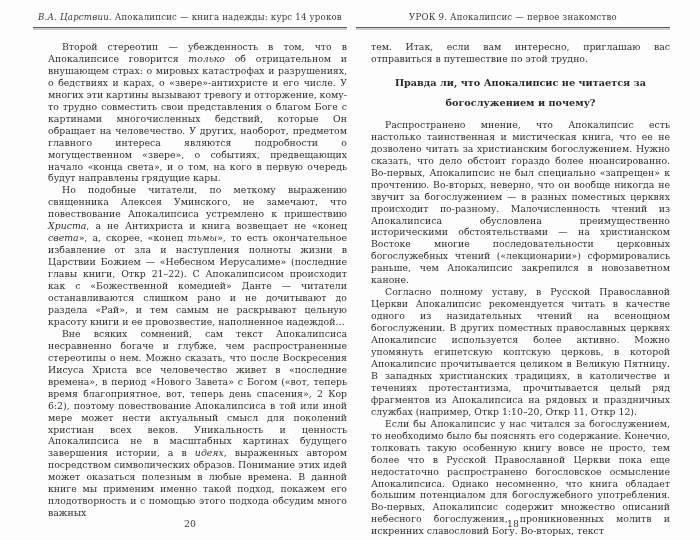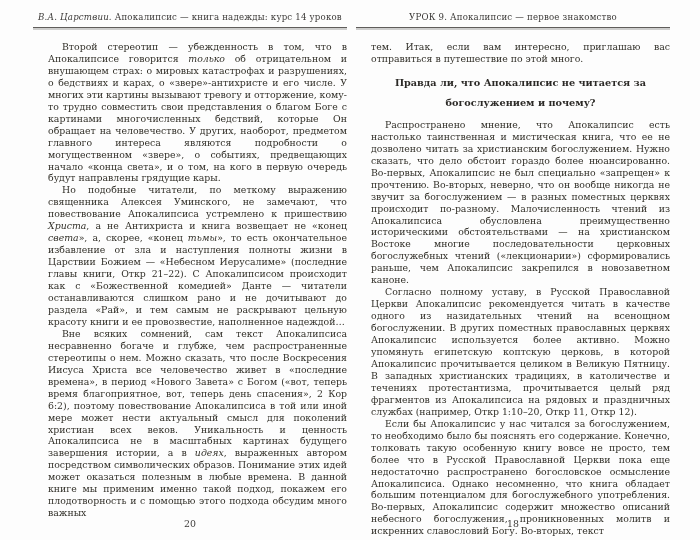--- a/index.html
+++ b/index.html
@@ -89,21 +89,21 @@
         <p class="para indent"><span>Второй стереотип — убежденность в том, что в Апокалипсисе говорится </span><i>только</i><span> об отрицательном и внушающем страх: о мировых катастрофах и разрушениях, о бедствиях и карах, о «звере»-антихристе и его числе. У многих эти картины вызывают тревогу и отторжение, кому-то трудно совместить свои представления о благом Боге с картинами многочисленных бедствий, которые Он обращает на человечество. У других, наоборот, предметом главного интереса являются подробности о могущественном «звере», о событиях, предвещающих начало «конца света», и о том, на кого в первую очередь будут направлены грядущие кары.</span></p>
         <p class="para indent"><span>Но подобные читатели, по меткому выражению священника Алексея Уминского, не замечают, что повествование Апокалипсиса устремлено к пришествию </span><i>Христа</i><span>, а не Антихриста и книга возвещает не «конец </span><i>света</i><span>», а, скорее, «конец </span><i>тьмы</i><span>», то есть окончательное избавление от зла и наступления полноты жизни в Царствии Божием — «Небесном Иерусалиме» (последние главы книги, Откр 21–22). С Апокалипсисом происходит как с «Божественной комедией» Данте — читатели останавливаются слишком рано и не дочитывают до раздела «Рай», и тем самым не раскрывают цельную красоту книги и ее провозвестие, наполненное надеждой…</span></p>
         <p class="para indent"><span>Вне всяких сомнений, сам текст Апокалипсиса несравненно богаче и глубже, чем распространенные стереотипы о нем. Можно сказать, что после Воскресения Иисуса Христа все человечество живет в «последние времена», в период «Нового Завета» с Богом («вот, теперь время благоприятное, вот, теперь день спасения», 2 Кор 6:2), поэтому повествование Апокалипсиса в той или иной мере может нести актуальный смысл для поколений христиан всех веков. Уникальность и ценность Апокалипсиса не в масштабных картинах будущего завершения истории, а в </span><i>идеях</i><span>, выраженных автором посредством символических образов. Понимание этих идей может оказаться полезным в любые времена. В данной книге мы применим именно такой подход, покажем его плодотворность и с помощью этого подхода обсудим много важных</span></p>
       </div>
     <div class="page-number">20</div>
   </div>
 
   <div class="page page-right">
     <div class="running-header"><span>УРОК 9. Апокалипсис — первое знакомство</span></div>
     <div class="page-body">
-        <p class="para"><span>тем. Итак, если вам интересно, приглашаю вас отправиться в путешествие по этой много.</span></p>
+        <p class="para"><span>тем. Итак, если вам интересно, приглашаю вас отправиться в путешествие по этой трудно.</span></p>
         <h2 class="section-heading">Правда ли, что Апокалипсис не читается за богослужением и почему?</h2>
         <p class="para indent"><span>Распространено мнение, что Апокалипсис есть настолько таинственная и мистическая книга, что ее не дозволено читать за христианским богослужением. Нужно сказать, что дело обстоит гораздо более нюансированно. Во-первых, Апокалипсис не был специально «запрещен» к прочтению. Во-вторых, неверно, что он вообще никогда не звучит за богослужением — в разных поместных церквях происходит по-разному. Малочисленность чтений из Апокалипсиса обусловлена преимущественно историческими обстоятельствами — на христианском Востоке многие последовательности церковных богослужебных чтений («лекционарии») сформировались раньше, чем Апокалипсис закрепился в новозаветном каноне.</span></p>
         <p class="para indent"><span>Согласно полному уставу, в Русской Православной Церкви Апокалипсис рекомендуется читать в качестве одного из назидательных чтений на всенощном богослужении. В других поместных православных церквях Апокалипсис используется более активно. Можно упомянуть египетскую коптскую церковь, в которой Апокалипсис прочитывается целиком в Великую Пятницу. В западных христианских традициях, в католичестве и течениях протестантизма, прочитывается целый ряд фрагментов из Апокалипсиса на рядовых и праздничных службах (например, Откр 1:10–20, Откр 11, Откр 12).</span></p>
         <p class="para indent"><span>Если бы Апокалипсис у нас читался за богослужением, то необходимо было бы пояснять его содержание. Конечно, толковать такую особенную книгу вовсе не просто, тем более что в Русской Православной Церкви пока еще недостаточно распространено богословское осмысление Апокалипсиса. Однако несомненно, что книга обладает большим потенциалом для богослужебного употребления. Во-первых, Апокалипсис содержит множество описаний небесного богослужения, проникновенных молитв и искренних славословий Богу. Во-вторых, текст</span></p>
       </div>
     <div class="page-number">18</div>
   </div>
 
 </div>
 

